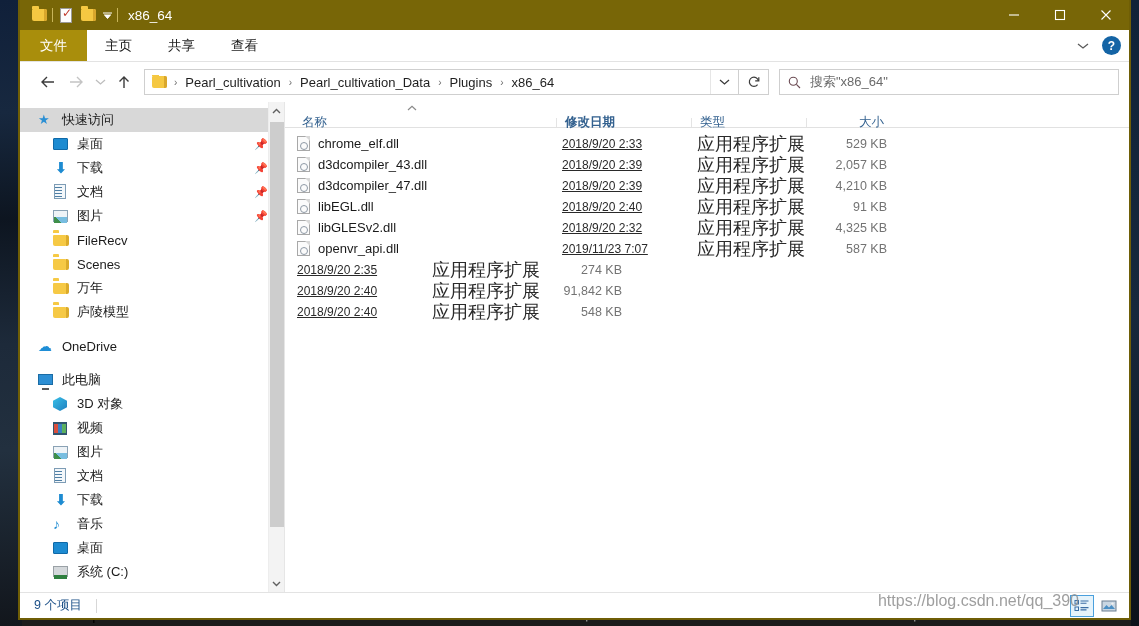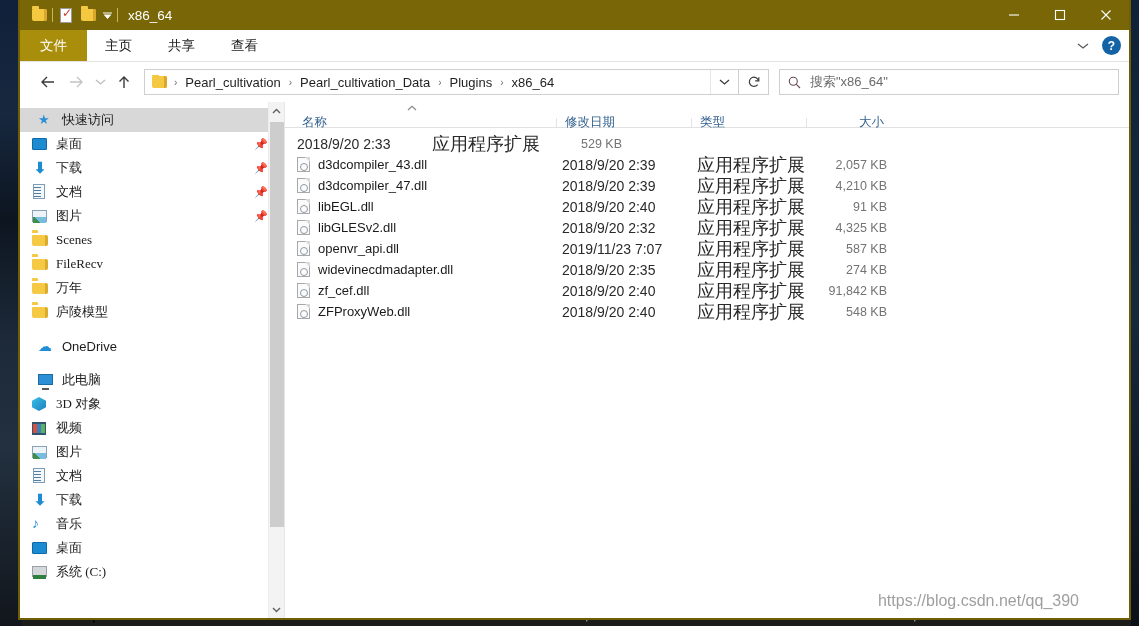--- a/index.html
+++ b/index.html
@@ -167,21 +167,21 @@
     background: #ffffff;
     position: relative;
     overflow: hidden;
   }
   #navpane-inner { padding-top: 6px; }
   .nav-item {
     height: 24px; display: flex; align-items: center;
     padding-left: 18px; position: relative;
     font-size: 13px; color: #1b1b1b;
   }
-  .nav-item.indent1 { padding-left: 12px; font-family: Liberation Serif, serif; }
+  .nav-item.indent1 { padding-left: 33px; }
   .nav-item.selected { background: #d8d8d8; }
   .nav-icon { width: 16px; height: 16px; margin-right: 8px; flex: none; position: relative; }
   .nav-label { white-space: nowrap; }
   .pin {
     position: absolute; right: 16px; top: 50%; transform: translateY(-50%);
     color: #9a9a9a; font-size: 11px;
   }
   .nav-gap { height: 10px; }
 
   
@@ -265,35 +265,35 @@
   }
   .col {
     display: flex; align-items: center;
     font-size: 12.5px; color: #33618f;
     border-right: 1px solid #e4e4e4;
     padding-left: 8px;
     position: relative;
     margin-top: 16px;
   }
   .col.c-name { width: 260px; padding-left: 5px; }
-  .col.c-date { width: 135px; }
+  .col.c-date { width: 135px; font-weight: bold; }
   .col.c-type { width: 115px; }
   .col.c-size { width: 85px; justify-content: flex-end; padding-right: 8px; border-right: none; }
   #sort-caret {
     position: absolute; left: 122px; top: 1px;
     color: #7f7f7f; font-size: 9px;
   }
   #rows { flex: 1 1 auto; padding-top: 5px; }
   .row {
     height: 21px; display: flex; align-items: center;
     padding-left: 12px; font-size: 13px; color: #1a1a1a;
   }
   .cell { display: flex; align-items: center; white-space: nowrap; overflow: hidden; }
   .cell.name { width: 265px; }
-  .cell.date { width: 135px; color: #2a2a2a; font-size: 14px; }
+  .cell.date { width: 135px; color: #2a2a2a; font-size: 12px; text-decoration: underline; }
   .cell.type { width: 115px; color: #2a2a2a; font-size: 18px; }
   .cell.size { width: 85px; justify-content: flex-end; padding-right: 10px; color: #737373; font-size: 12.5px; }
   .dll-icon {
     width: 13px; height: 15px; flex: none; margin-right: 8px;
     background: #fbfbfb; border: 1px solid #a8a8a8;
     position: relative;
   }
   .dll-icon::before {
     content: ""; position: absolute; right: -1px; top: -1px;
     border-left: 5px solid transparent; border-top: 5px solid #d8d8d8;
@@ -498,27 +498,27 @@
           <span class="nav-icon">
               <span class="ic-pic" style="display:block;"></span>
             </span>
           <span class="nav-label">图片</span>
           <span class="pin">📌</span>
         </div>
         <div class="nav-item indent1">
           <span class="nav-icon">
               <span class="ic-folder" style="display:block;"></span>
             </span>
+          <span class="nav-label">FileRecv</span>
+        </div>
+        <div class="nav-item indent1">
+          <span class="nav-icon">
+              <span class="ic-folder" style="display:block;"></span>
+            </span>
           <span class="nav-label">Scenes</span>
-        </div>
-        <div class="nav-item indent1">
-          <span class="nav-icon">
-              <span class="ic-folder" style="display:block;"></span>
-            </span>
-          <span class="nav-label">FileRecv</span>
         </div>
         <div class="nav-item indent1">
           <span class="nav-icon">
               <span class="ic-folder" style="display:block;"></span>
             </span>
           <span class="nav-label">万年</span>
         </div>
         <div class="nav-item indent1">
           <span class="nav-icon">
               <span class="ic-folder" style="display:block;"></span>
@@ -619,20 +619,24 @@
         </div>
         <div id="sort-caret">
           <svg width="10" height="6" viewBox="0 0 10 6">
               <path d="M1 5l4-3.6L9 5" fill="none" stroke="#8a8a8a" stroke-width="1.2"></path>
             </svg>
         </div>
       </div>
 
       <div id="rows">
         <div class="row">
+          <div class="cell name">
+            <span class="dll-icon"></span>
+            <span>chrome_elf.dll</span>
+          </div>
           <div class="cell date">2018/9/20 2:33</div>
           <div class="cell type">应用程序扩展</div>
           <div class="cell size">529 KB</div>
         </div>
         <div class="row">
           <div class="cell name">
             <span class="dll-icon"></span>
             <span>d3dcompiler_43.dll</span>
           </div>
           <div class="cell date">2018/9/20 2:39</div>
@@ -669,45 +673,53 @@
         <div class="row">
           <div class="cell name">
             <span class="dll-icon"></span>
             <span>openvr_api.dll</span>
           </div>
           <div class="cell date">2019/11/23 7:07</div>
           <div class="cell type">应用程序扩展</div>
           <div class="cell size">587 KB</div>
         </div>
         <div class="row">
-          <div class="cell name">
-            <span class="dll-icon"></span>
-            <span>widevinecdmadapter.dll</span>
-          </div>
           <div class="cell date">2018/9/20 2:35</div>
           <div class="cell type">应用程序扩展</div>
           <div class="cell size">274 KB</div>
         </div>
         <div class="row">
-          <div class="cell name">
-            <span class="dll-icon"></span>
-            <span>zf_cef.dll</span>
-          </div>
           <div class="cell date">2018/9/20 2:40</div>
           <div class="cell type">应用程序扩展</div>
           <div class="cell size">91,842 KB</div>
         </div>
         <div class="row">
-          <div class="cell name">
-            <span class="dll-icon"></span>
-            <span>ZFProxyWeb.dll</span>
-          </div>
           <div class="cell date">2018/9/20 2:40</div>
           <div class="cell type">应用程序扩展</div>
           <div class="cell size">548 KB</div>
         </div>
       </div>
     </div>
   </div>
 
+  <div id="statusbar">
+    <span id="status-count">9 个项目</span>
+    <span id="status-sep"></span>
+    <div id="viewbtns">
+      <div class="viewbtn active">
+        <svg width="16" height="14" viewBox="0 0 16 14">
+          <rect x="1" y="1.5" width="3.5" height="3.5" fill="none" stroke="#3b6ea5" stroke-width="1"></rect>
+          <rect x="1" y="8" width="3.5" height="3.5" fill="none" stroke="#3b6ea5" stroke-width="1"></rect>
+          <path d="M6.5 2h8M6.5 4.3h6M6.5 8.6h8M6.5 10.9h6" stroke="#3b6ea5" stroke-width="1.1"></path>
+        </svg>
+      </div>
+      <div class="viewbtn">
+        <svg width="16" height="14" viewBox="0 0 16 14">
+          <rect x="1" y="2" width="14" height="10" fill="#c9d6e2" stroke="#6d7f91" stroke-width="1"></rect>
+          <path d="M2 10l3.5-4 2.5 2.6L10.5 6 14 10z" fill="#4b8fc4"></path>
+          <circle cx="11.5" cy="4.6" r="1.2" fill="#f0f0f0"></circle>
+        </svg>
+      </div>
+    </div>
+  </div>
 </div>
 
 <div id="watermark">https://blog.csdn.net/qq_390</div>
 
 </body></html>

